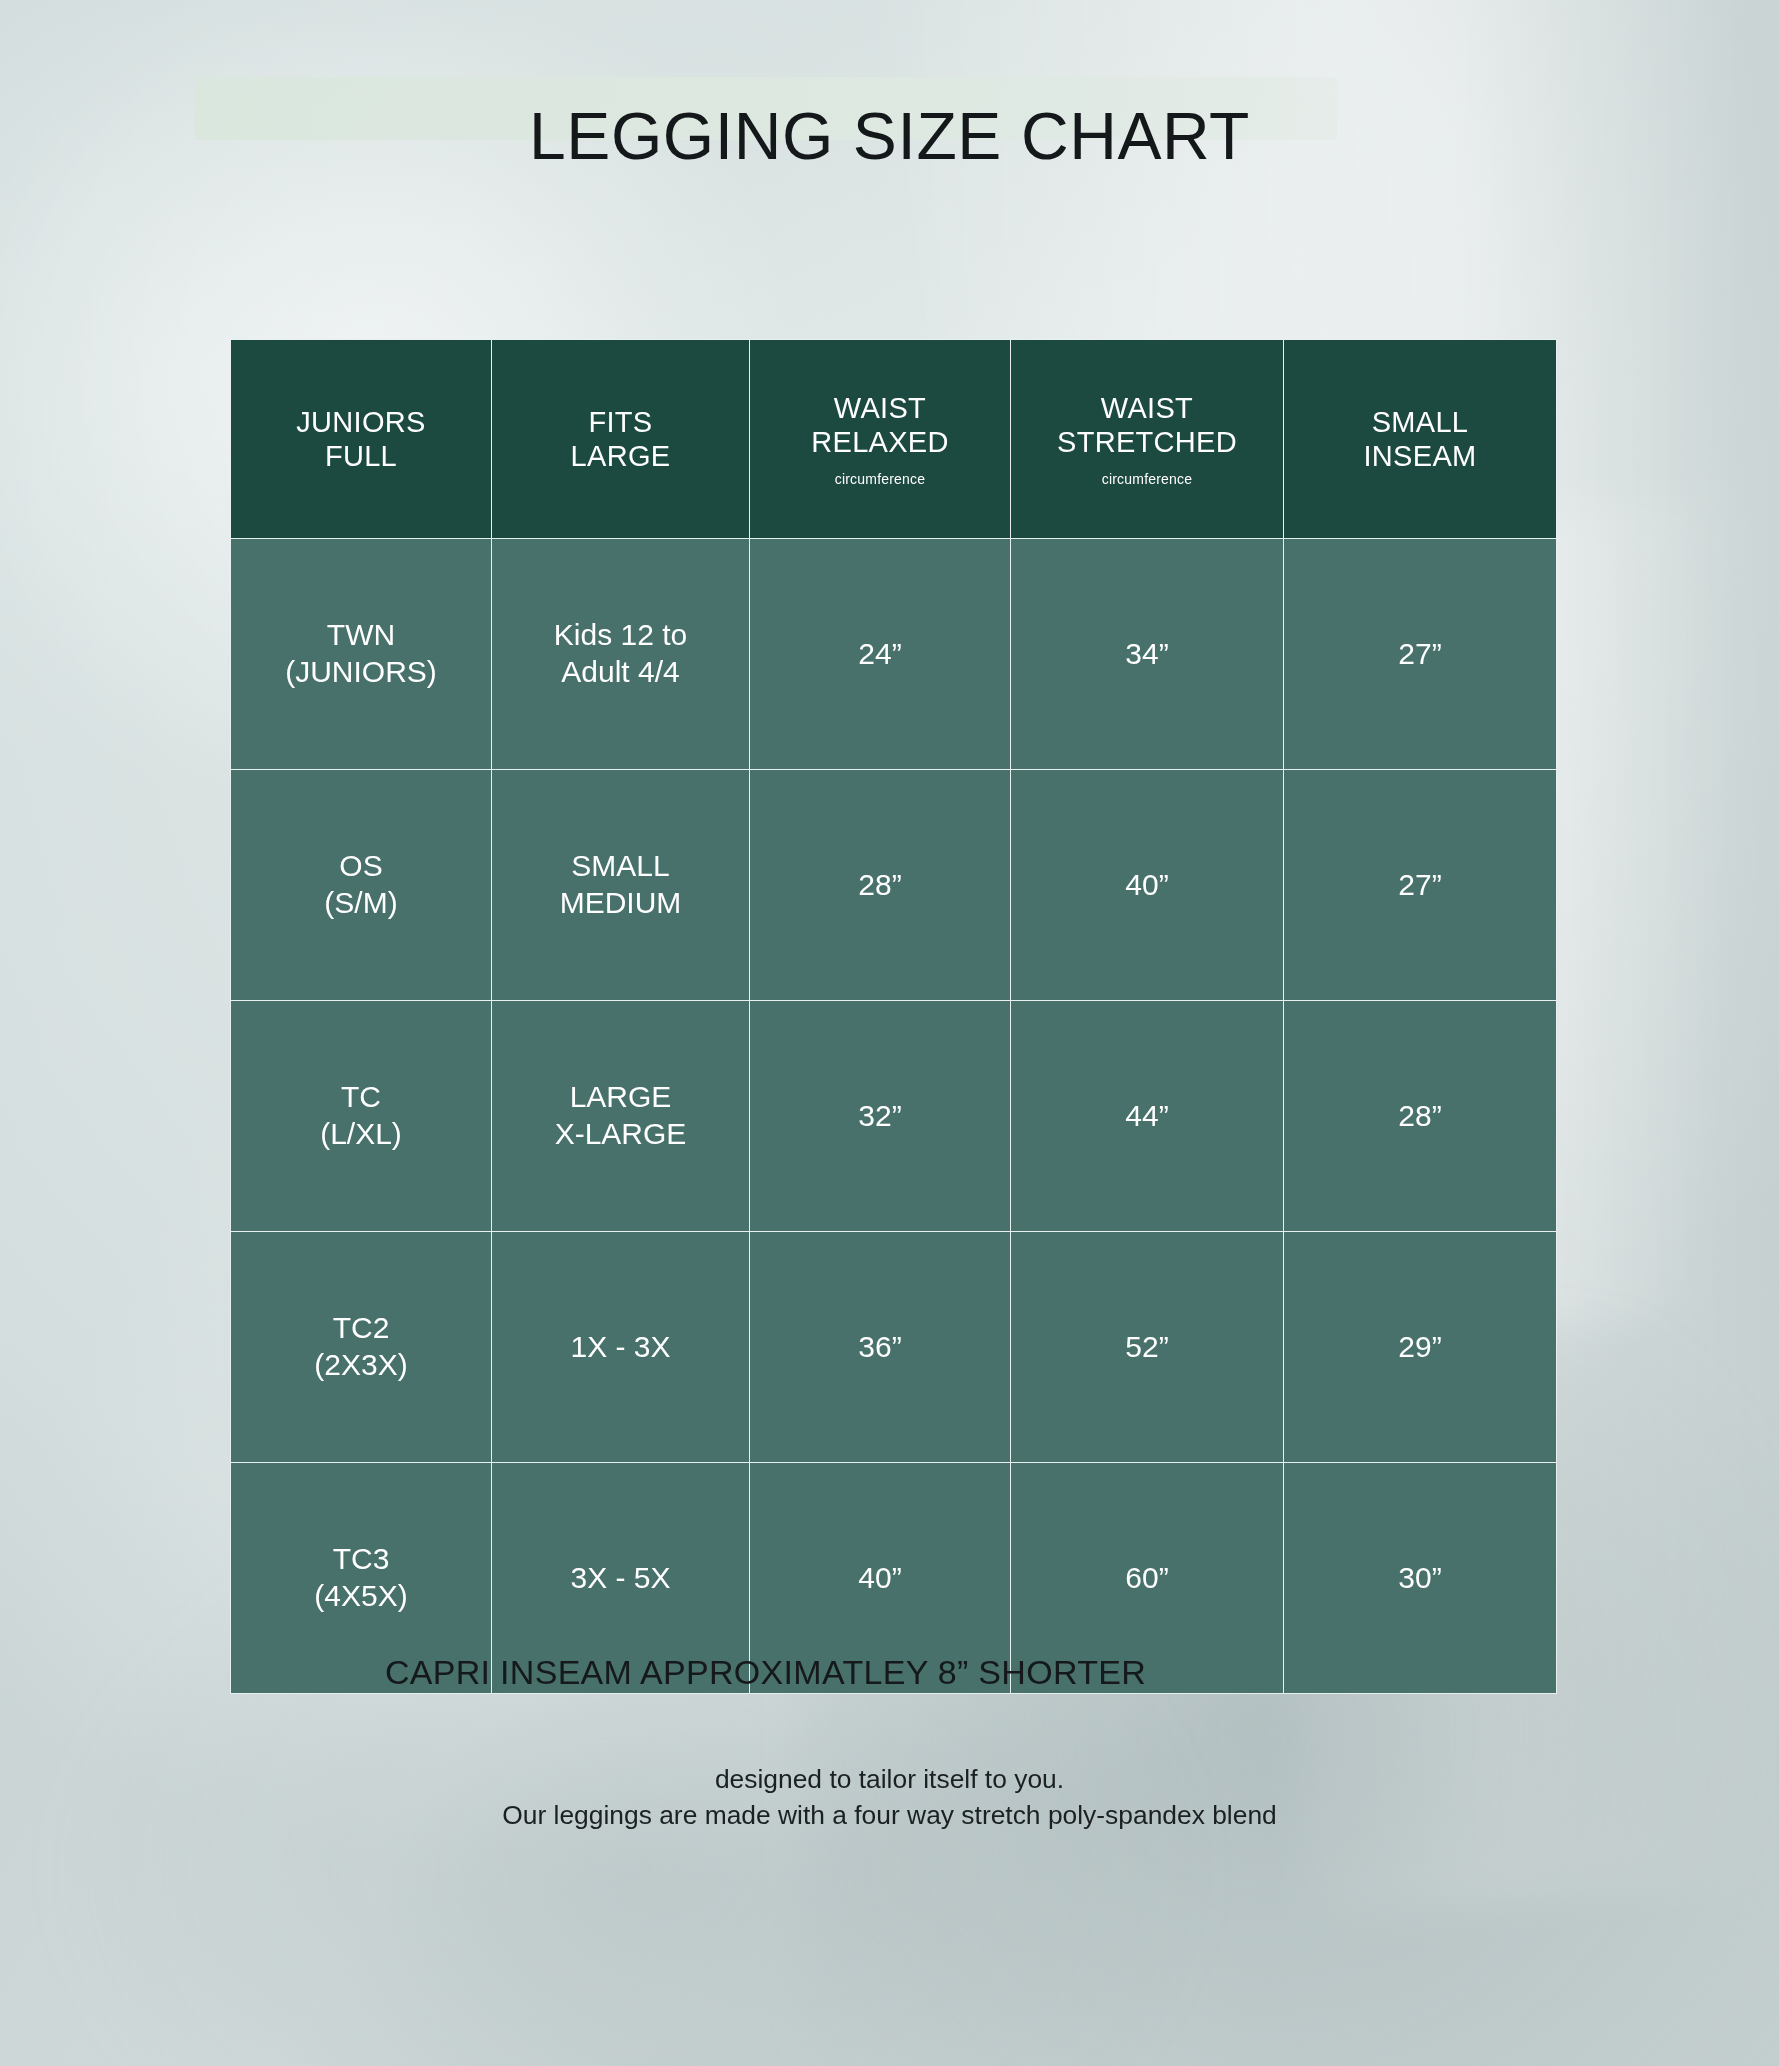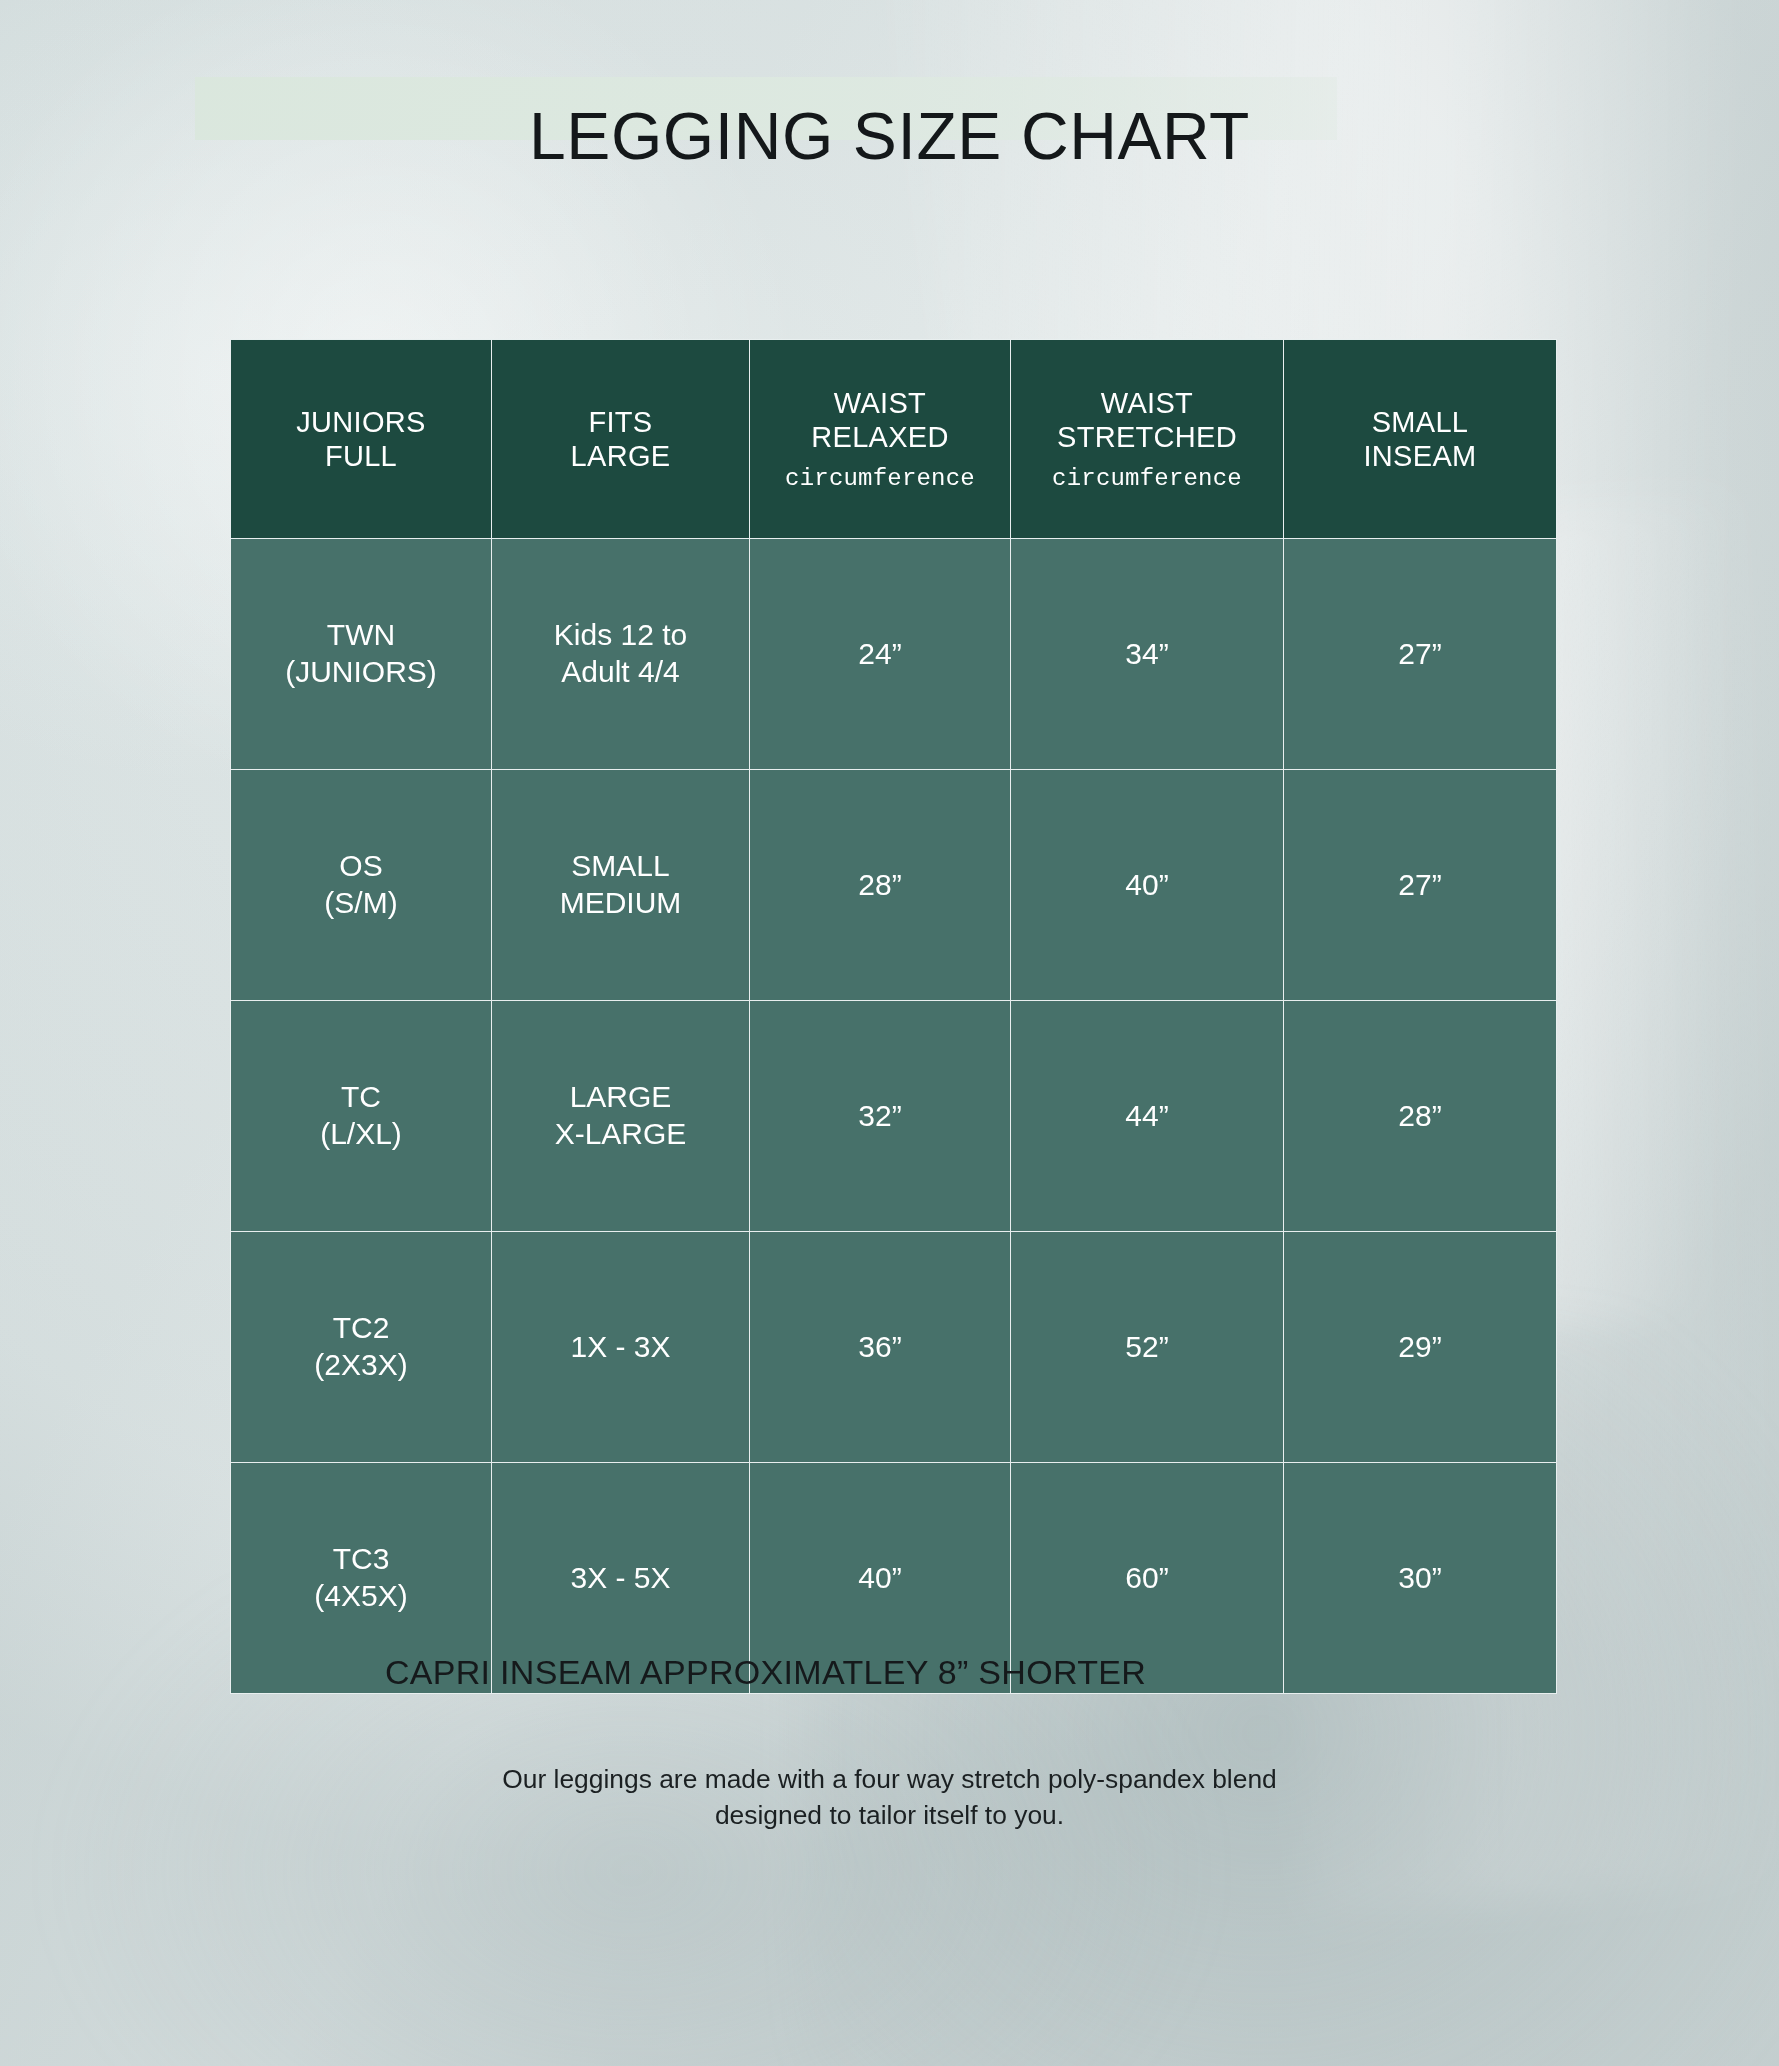--- a/index.html
+++ b/index.html
@@ -137,25 +137,24 @@
     padding: 0 8px;
   }
   .col-size    { width: 261px; }
   .col-fits    { width: 258px; }
   .col-relaxed { width: 261px; }
   .col-stretch { width: 273px; }
   .col-inseam  { width: 273px; }
 
   .hdr-sub {
     display: block;
-    font-size: 24px;
+    font-size: 14px;
     line-height: 1.1;
     margin-top: 12px;
     letter-spacing: 0.2px;
-    font-family: Liberation Mono, monospace;
   }
   .cell-l1 { display: block; }
   .cell-l2 { display: block; }
   .measure { font-size: 29px; }
 
   .footer-note {
     position: absolute;
     left: 0;
     top: 1653px;
     width: 1531px;
@@ -297,18 +296,18 @@
         <td class="measure">60”</td>
         <td class="measure">30”</td>
       </tr>
 
     </tbody>
   </table>
 
   <div class="footer-note">CAPRI INSEAM APPROXIMATLEY 8” SHORTER</div>
 
   <div class="footer-desc">
+    <span>designed to tailor itself to you.</span>
     <span>Our leggings are made with a four way stretch poly-spandex blend</span>
-    <span>designed to tailor itself to you.</span>
   </div>
 
 </div>
 
 
 </body></html>

